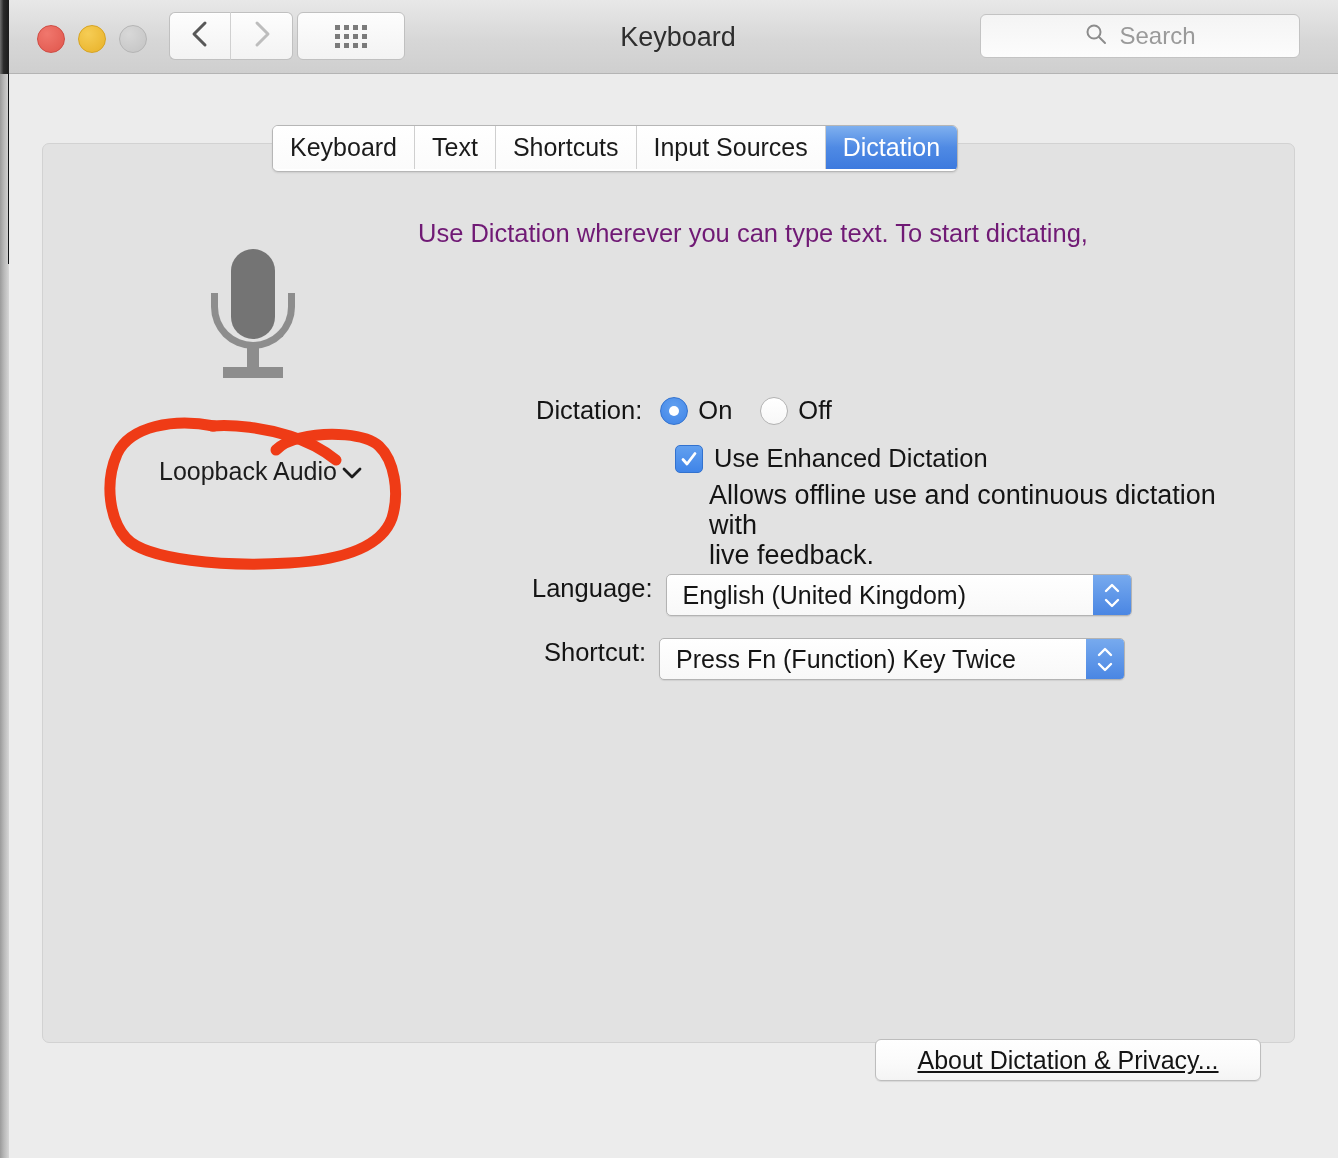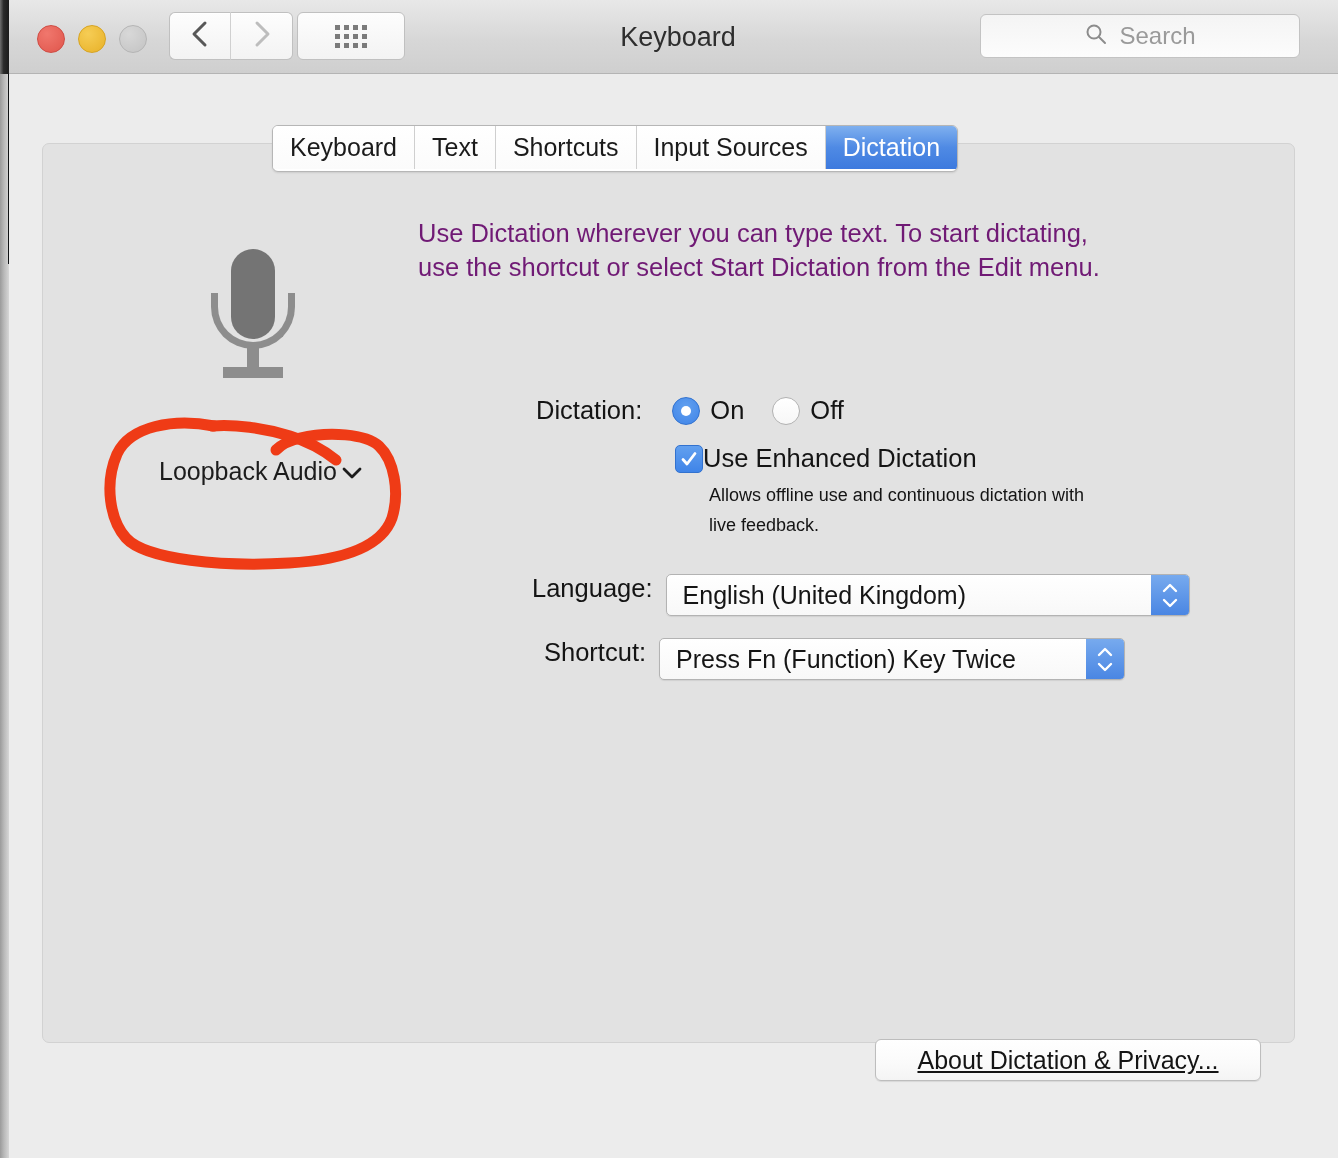--- a/index.html
+++ b/index.html
@@ -271,26 +271,27 @@
     border-radius: 5px;
     background: linear-gradient(to bottom, #62a0ef, #3f84e8);
     border: 1px solid #3272cf;
     box-sizing: border-box;
     display: flex; align-items: center; justify-content: center;
     flex: none;
   }
   .checkbox-label {
     font-size: 25.5px;
     color: #141414;
+    margin-left: 11px;
   }
   .sub-note {
     position: absolute;
     left: 700px; top: 406px;
     width: 520px;
-    font-size: 18px;
+    font-size: 27px;
     line-height: 30px;
     color: #141414;
   }
 
   .popup-row {
     position: absolute;
     display: flex; align-items: flex-start;
   }
   .popup-row.lang { left: 523px; top: 500px; }
   .popup-row.short { left: 535px; top: 564px; }
@@ -421,41 +422,40 @@
     <div class="tabbar">
       <div class="tab">Keyboard</div>
       <div class="tab">Text</div>
       <div class="tab">Shortcuts</div>
       <div class="tab">Input Sources</div>
       <div class="tab active">Dictation</div>
     </div>
 
     <div class="desc">
       <div>Use Dictation wherever you can type text. To start dictating,</div>
-      <div>use the shortcut or select Start Dictation from the Edit menu.</div>
     </div>
 
     <div class="mic-wrap">
       <div class="mic-body"></div>
       <div class="mic-arc"></div>
       <div class="mic-stem"></div>
       <div class="mic-base"></div>
     </div>
 
     <div class="mic-popup">
       <span>Loopback Audio</span>
       <span>
         <svg width="22" height="14" viewBox="0 0 22 14">
           <polyline points="3,3 11,11 19,3" fill="none" stroke="#1c1c1c" stroke-width="2.8" stroke-linecap="round" stroke-linejoin="round"></polyline>
         </svg>
       </span>
     </div>
 
     <div class="row-dictation">
-      <span class="form-label" style="margin-right:30px">Dictation:</span>
+      <span class="form-label" style="margin-right:18px">Dictation:</span>
       <span class="radio on"></span>
       <span class="radio-label" style="margin-right:28px">On</span>
       <span class="radio off"></span>
       <span class="radio-label">Off</span>
     </div>
 
     <div class="row-enhanced">
       <span class="checkbox">
         <svg width="20" height="20" viewBox="0 0 20 20">
           <polyline points="4,10.5 8,15 16,4.5" fill="none" stroke="#ffffff" stroke-width="2.8" stroke-linecap="round" stroke-linejoin="round"></polyline>
@@ -464,21 +464,21 @@
       <span class="checkbox-label">Use Enhanced Dictation</span>
     </div>
 
     <div class="sub-note">
       <div>Allows offline use and continuous dictation with</div>
       <div>live feedback.</div>
     </div>
 
     <div class="popup-row lang">
       <span class="form-label">Language:</span>
-      <span class="popup-button" style="width:524px">
+      <span class="popup-button" style="width:466px">
         <span class="pv">English (United Kingdom)</span>
         <span class="popup-arrows">
           <svg width="18" height="11" viewBox="0 0 18 11">
               <polyline points="3,8 9,2 15,8" fill="none" stroke="#fff" stroke-width="2.4" stroke-linecap="round" stroke-linejoin="round"></polyline>
             </svg>
           <svg width="18" height="11" viewBox="0 0 18 11">
               <polyline points="3,3 9,9 15,3" fill="none" stroke="#fff" stroke-width="2.4" stroke-linecap="round" stroke-linejoin="round"></polyline>
             </svg>
         </span>
       </span>

